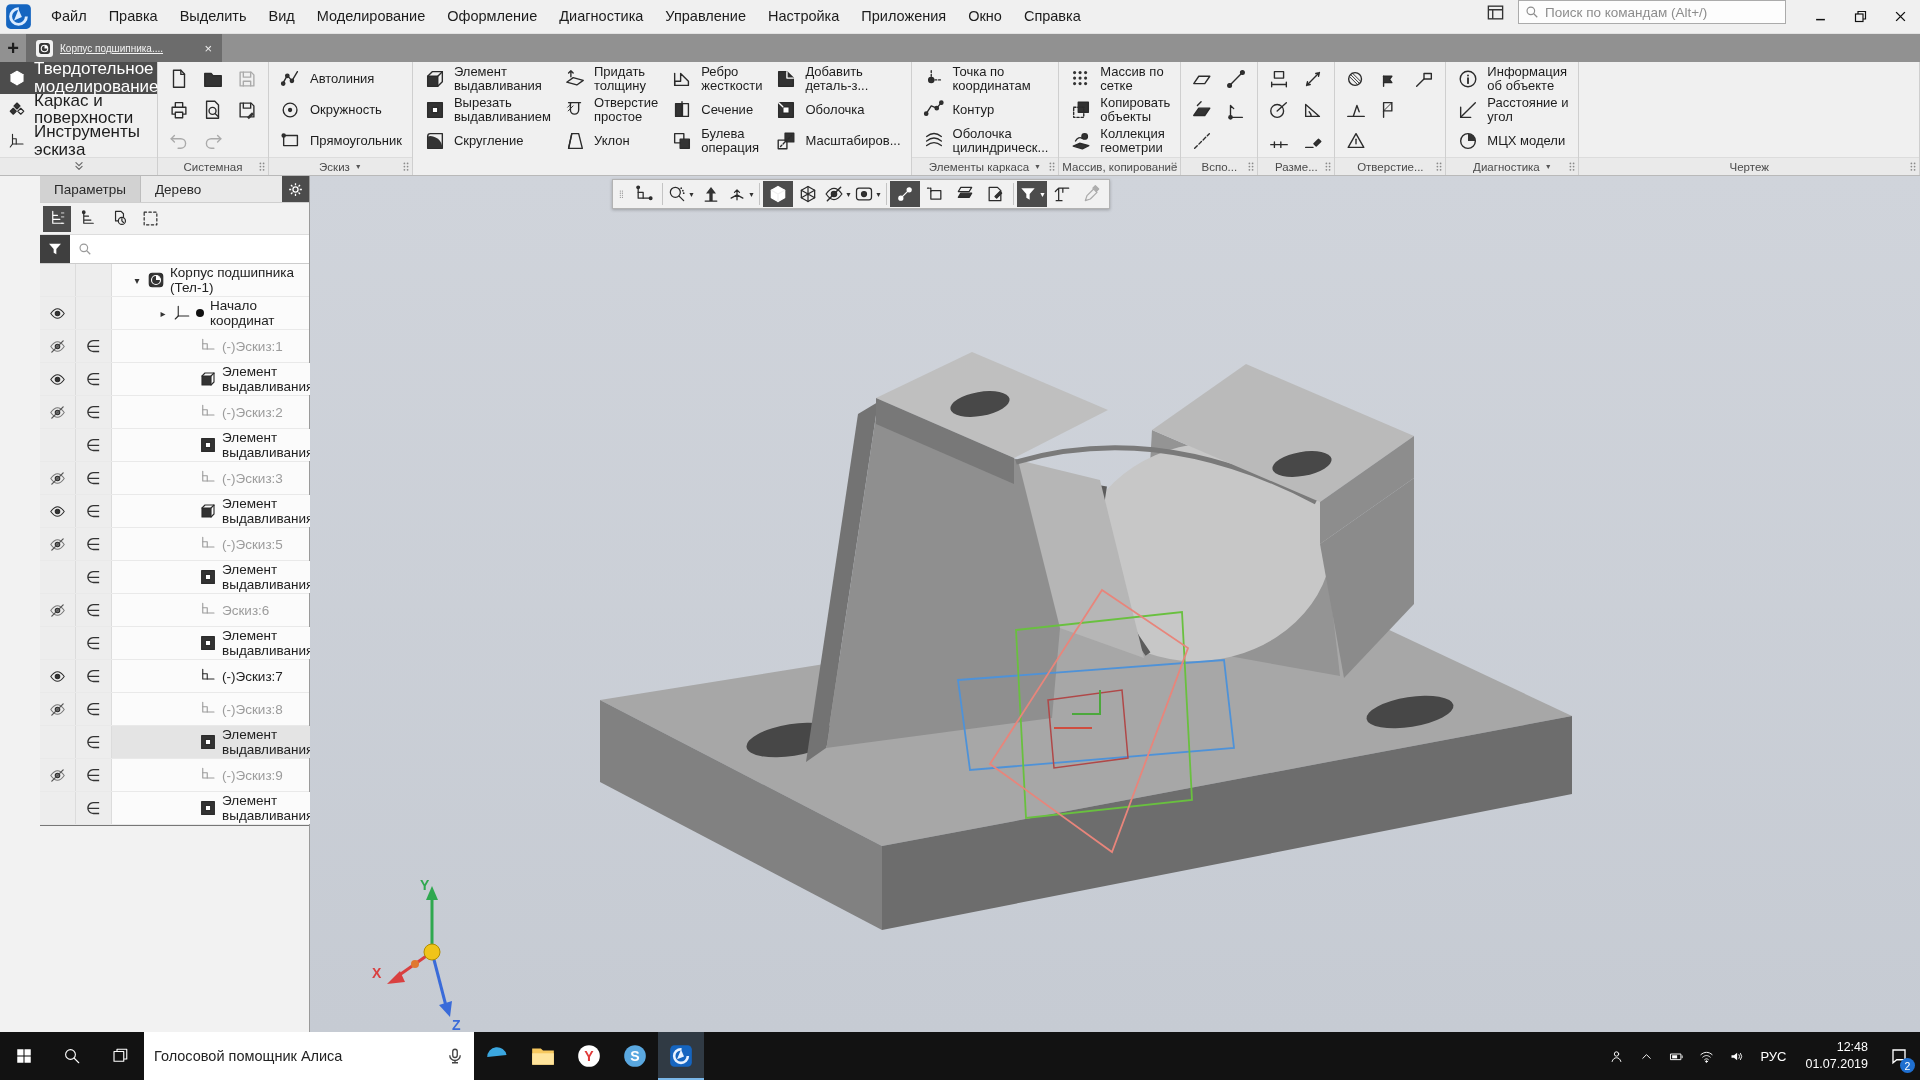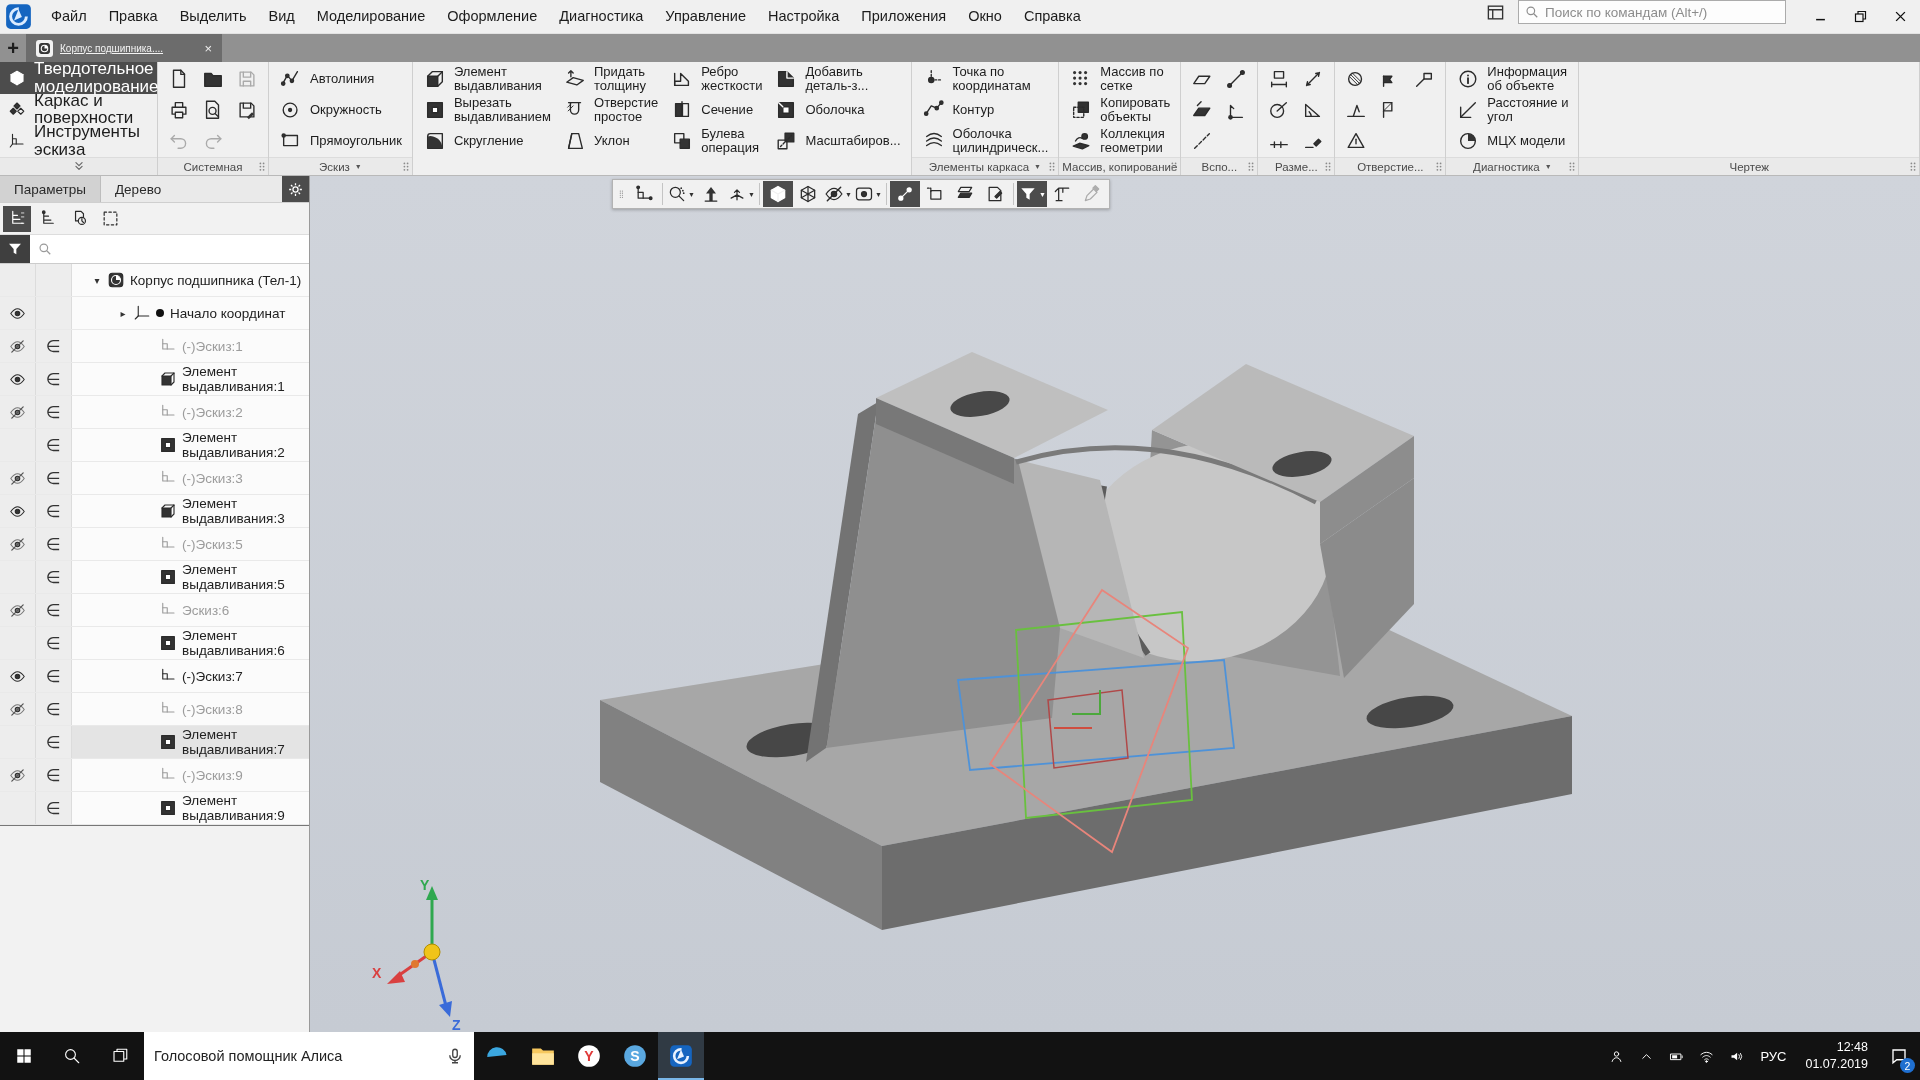--- a/index.html
+++ b/index.html
@@ -62,21 +62,21 @@
   .mode-item.act{background:#4c4c4c;color:#fff;}
   .mode-item.act svg{stroke:#fff;}
   .mode-item.act svg [fill]:not([fill="none"]){fill:#fff;}
   #mode-collapse{height:18px;background:#eaeaea;border-top:1px solid #dcdcdc;display:flex;
     align-items:center;justify-content:center;}
   #mode-collapse svg{width:12px;height:10px;}
 
   
   #main{position:absolute;left:0;top:176px;width:1920px;height:856px;display:flex;}
   #panel{width:310px;flex:none;background:#f2f2f2;border-right:1px solid #9a9a9a;display:flex;
-    flex-direction:column;}
+    flex-direction:column;padding-left:40px;}
   #panel-tabs{height:27px;display:flex;align-items:stretch;background:#eaeaea;border-bottom:1px solid #cfcfcf;}
   .ptab{padding:0 14px;font-size:13.5px;color:#2a2a2a;display:flex;align-items:center;}
   .ptab.sel{background:#d2d2d2;border-right:1px solid #bdbdbd;}
   #panel-gear{margin-left:auto;width:27px;display:flex;align-items:center;justify-content:center;
     background:#4c4c4c;}
   #panel-gear svg{width:17px;height:17px;stroke:#fff;}
   #tree-toolbar{height:31px;display:flex;align-items:center;gap:3px;padding:0 3px;background:#f2f2f2;}
   .tt-btn{width:28px;height:26px;display:flex;align-items:center;justify-content:center;}
   .tt-btn svg{width:19px;height:19px;}
   .tt-btn.act{background:#4c4c4c;}

